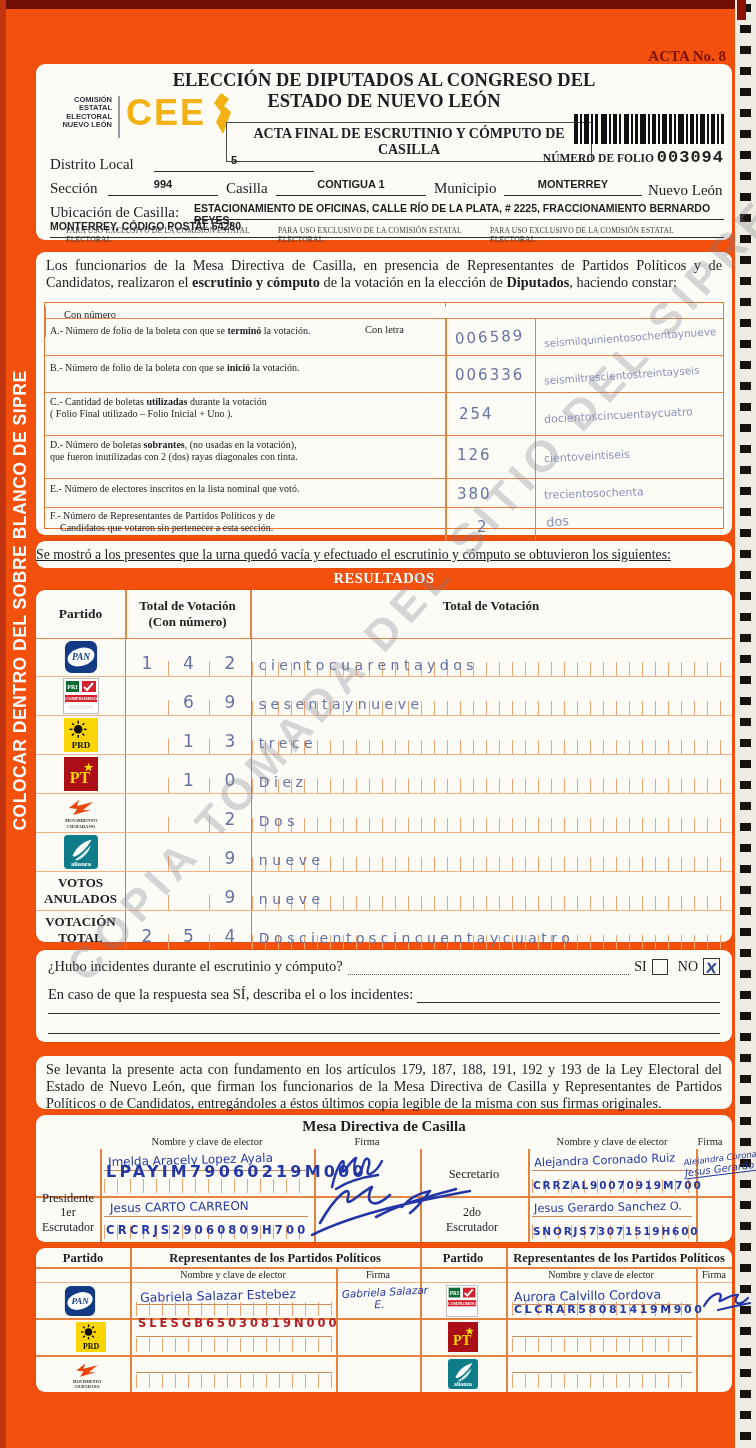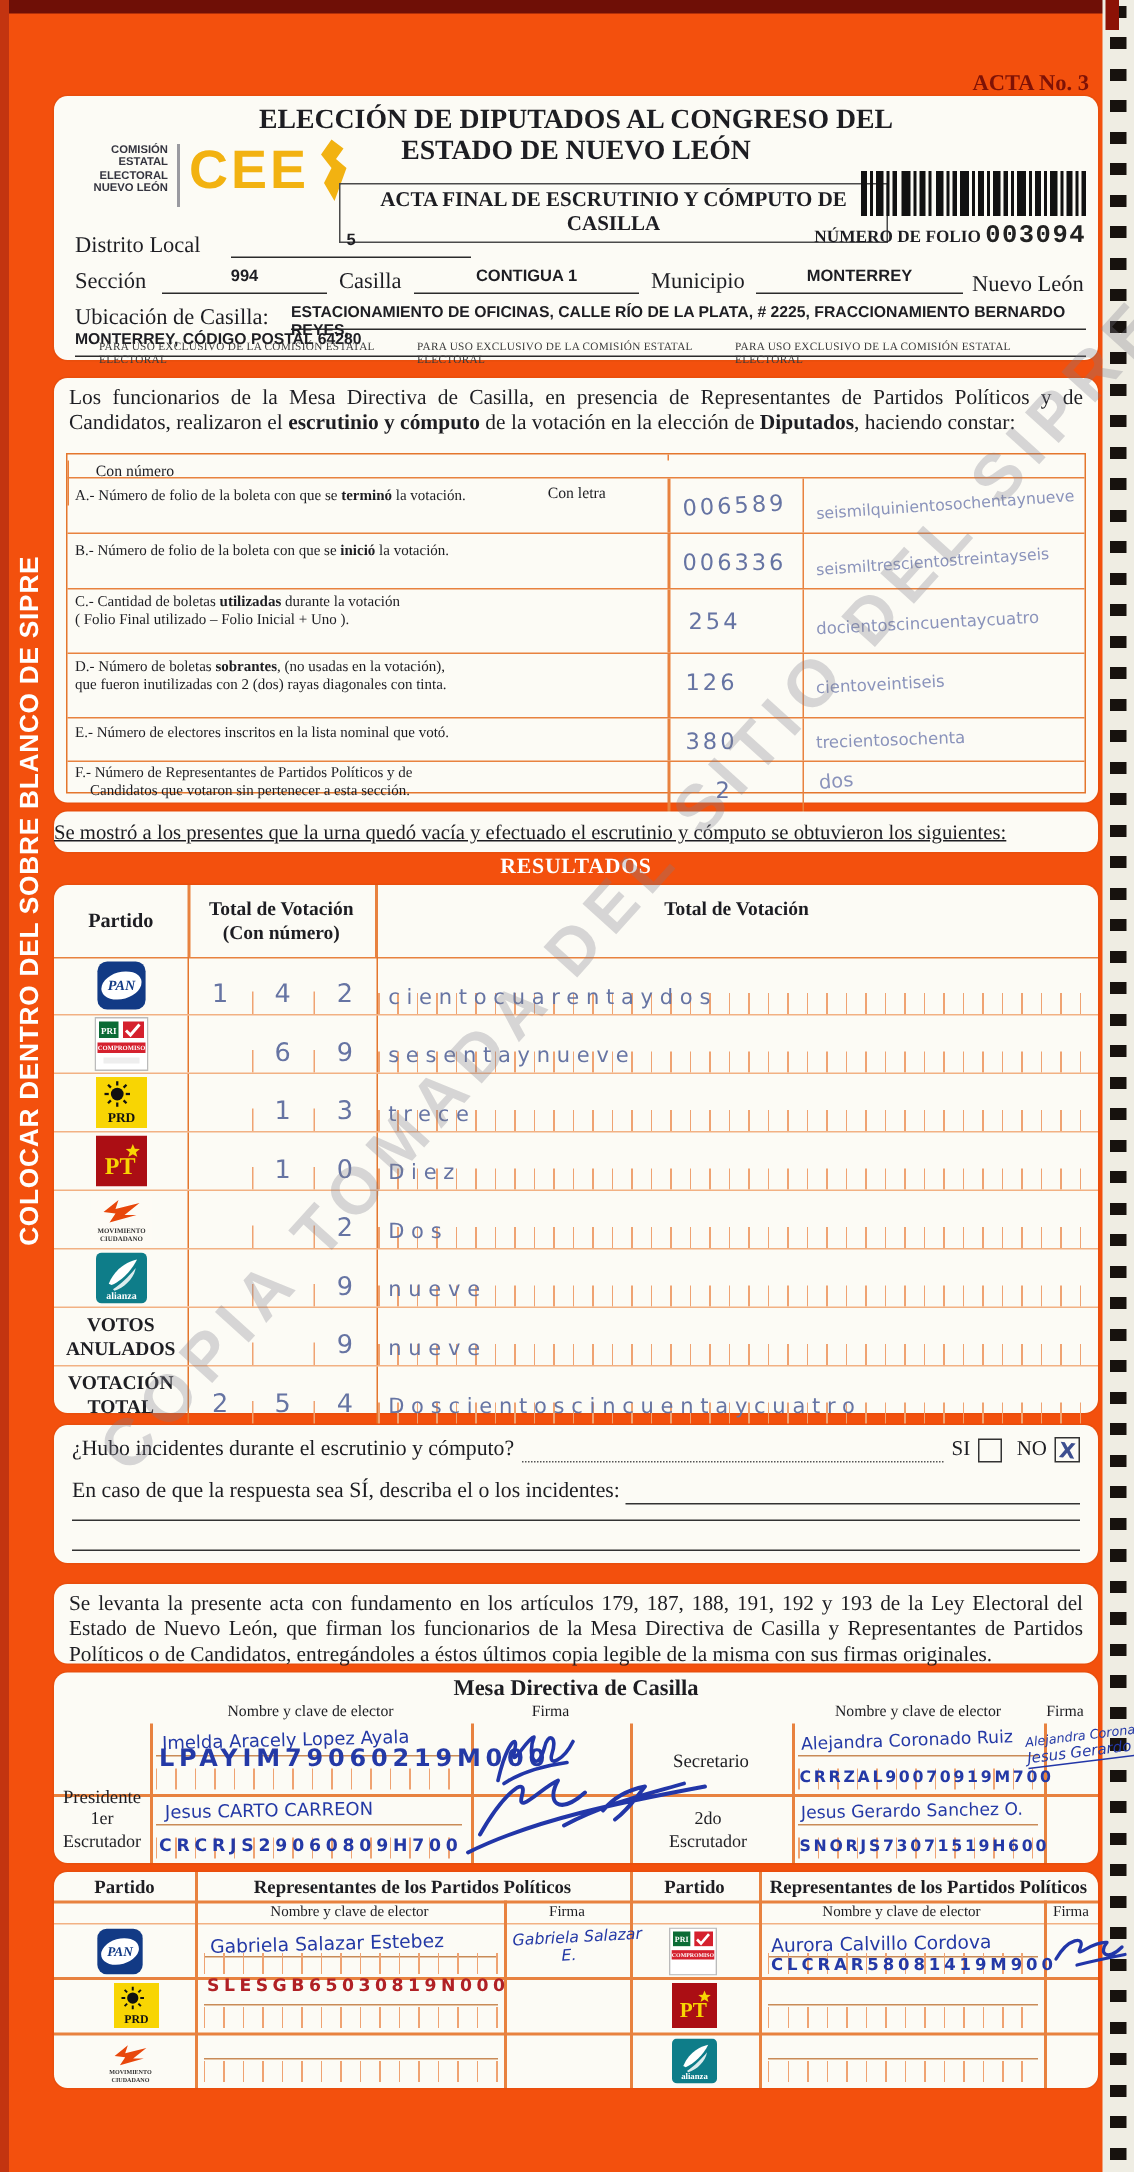--- a/index.html
+++ b/index.html
@@ -36,21 +36,21 @@
 
 <div id="page">
 
   <div class="abs" style="left:0;top:0;width:756px;height:9px;background:#6f0f06;"></div>
   <div class="abs" style="left:0;top:0;width:6px;height:1448px;background:#c33410;"></div>
   <div class="abs" style="right:0;top:0;width:21px;height:1448px;background:#efede3;">
     <div style="margin:4px auto 0;width:11px;height:1440px;background:repeating-linear-gradient(180deg,#17120e 0 8px,transparent 8px 21px);"></div>
   </div>
   <div class="abs" style="right:10px;top:0;width:9px;height:20px;background:#8c1206;"></div>
 
-  <div class="abs b" style="right:30px;top:48px;font-size:15px;color:#7e1206;">ACTA No.  3</div>
+  <div class="abs b" style="right:30px;top:48px;font-size:15px;color:#7e1206;">ACTA No.  8</div>
 
   <div class="abs sans b" style="left:-330px;top:590px;width:700px;text-align:center;transform:rotate(-90deg);color:#ffffff;font-size:17.5px;letter-spacing:.5px;white-space:nowrap;">COLOCAR DENTRO DEL SOBRE BLANCO DE SIPRE</div>
 
   <div class="card" style="top:64px;height:176px;">
     <div class="abs b" style="left:90px;right:90px;top:6px;text-align:center;font-size:18.5px;line-height:1.15;">
       <div>ELECCIÓN DE DIPUTADOS AL CONGRESO DEL</div>
       <div>ESTADO DE NUEVO LEÓN</div>
     </div>
 
     <div class="abs sans b" style="left:12px;top:32px;width:64px;text-align:right;font-size:7.5px;line-height:1.1;color:#34343f;">

